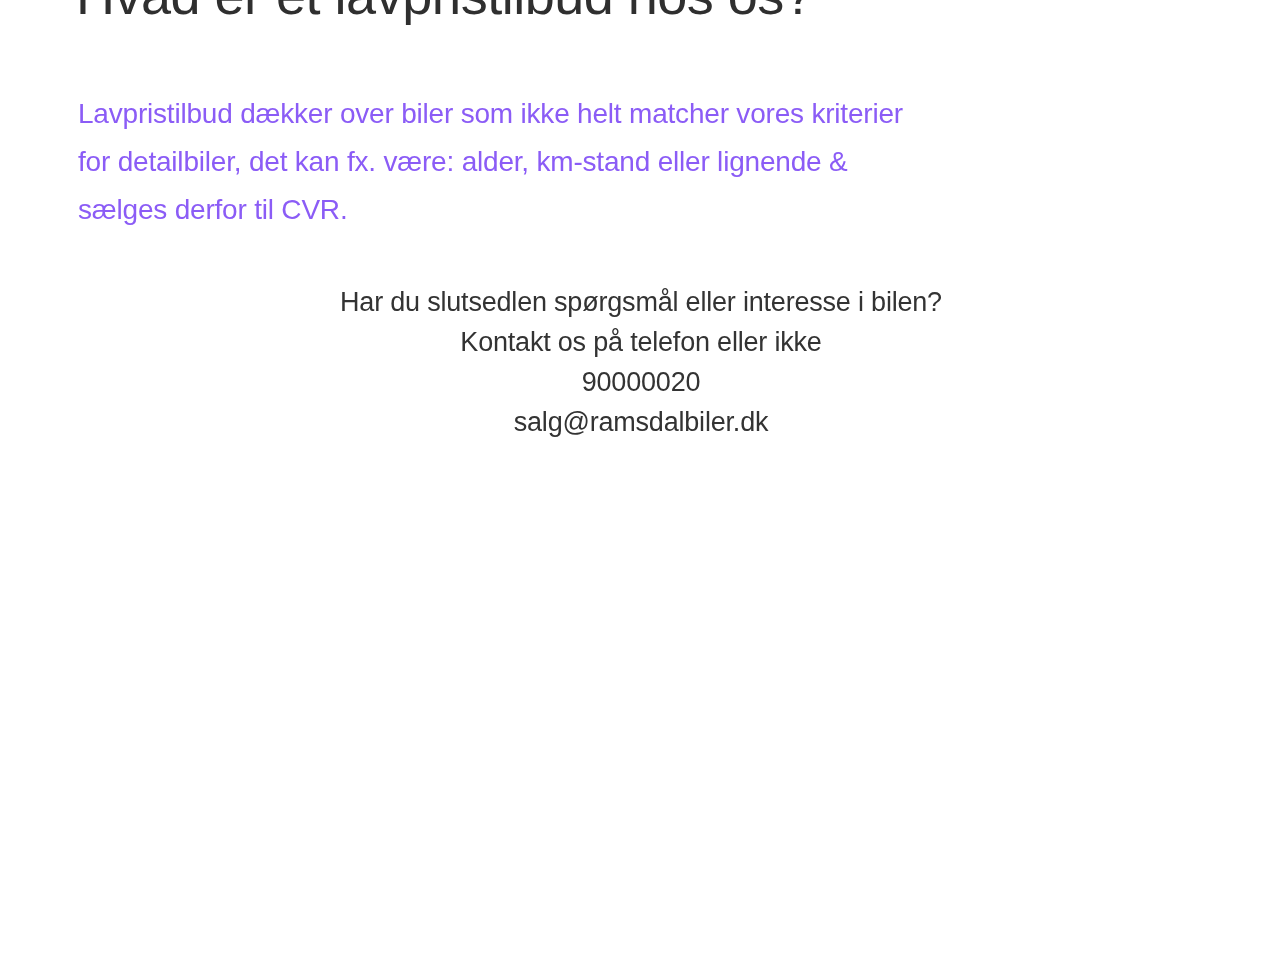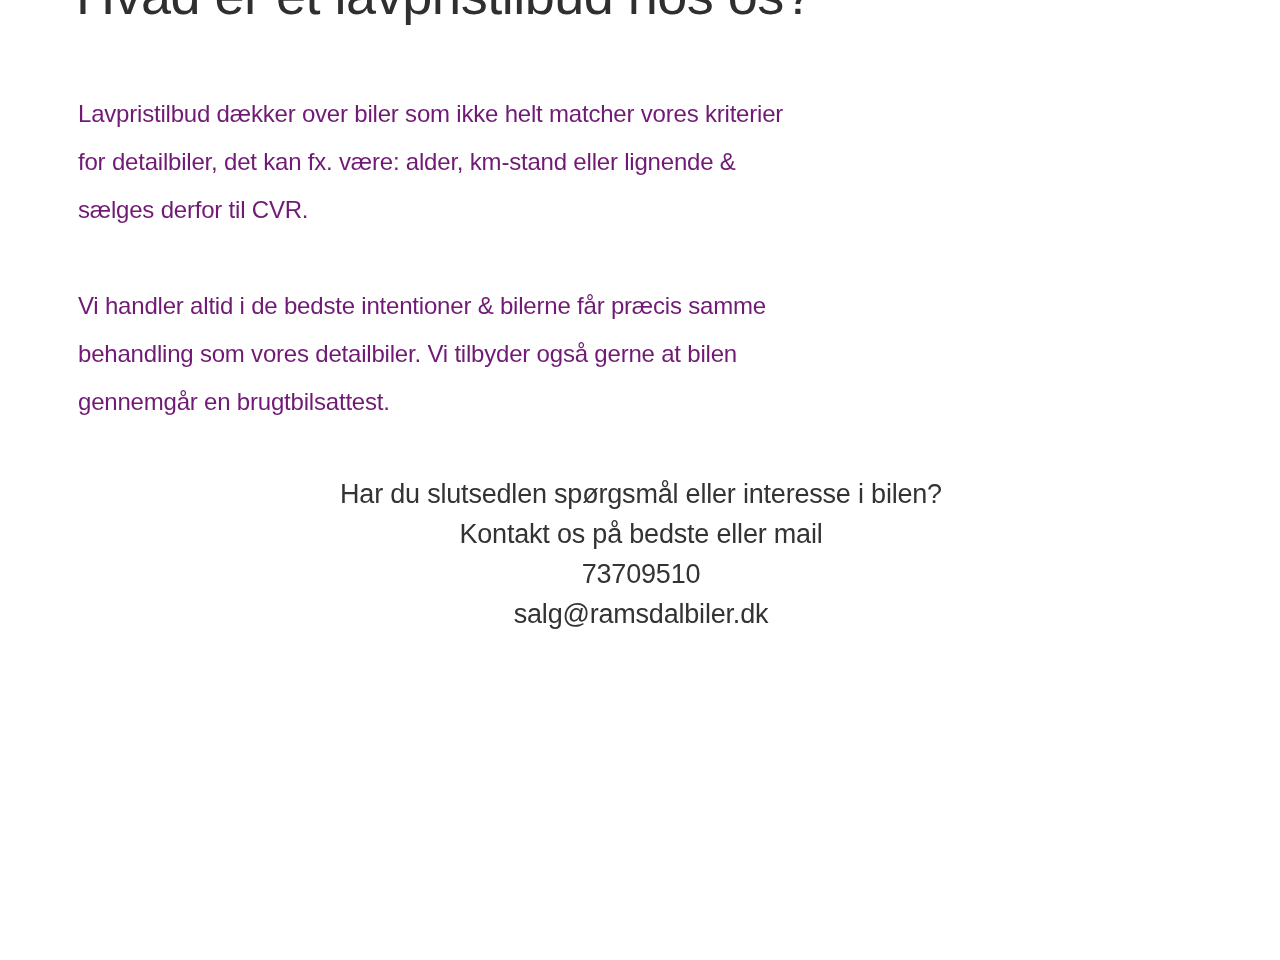--- a/index.html
+++ b/index.html
@@ -33,25 +33,25 @@
     color: #2f2f2f;
   }
   .content {
     position: absolute;
     left: 78px;
     top: 90px;
     width: 1126px;
   }
   .body-paragraph {
     margin: 0 0 48px 0;
-    font-size: 24px;
+    font-size: 28px;
     line-height: 48px;
     letter-spacing: -0.2px;
     white-space: pre-line;
-    color: #701a75;
+    color: #8b5cf6;
   }
   .contact-block {
     margin-top: 0;
     text-align: center;
     font-size: 27px;
     line-height: 40px;
     letter-spacing: -0.2px;
     color: #333333;
   }
   .contact-line {
@@ -65,27 +65,24 @@
 
   <h1 class="heading">Hvad er et lavpristilbud hos os?</h1>
 
   <div class="content">
 
     <p class="body-paragraph">Lavpristilbud dækker over biler som ikke helt matcher vores kriterier
 for detailbiler, det kan fx. være: alder, km-stand eller lignende &amp;
 sælges derfor til CVR.</p>
 
 
-    <p class="body-paragraph">Vi handler altid i de bedste intentioner &amp; bilerne får præcis samme
-behandling som vores detailbiler. Vi tilbyder også gerne at bilen
-gennemgår en brugtbilsattest.</p>
 
 
     <div class="contact-block">
       <span class="contact-line">Har du slutsedlen spørgsmål eller interesse i bilen?</span>
-      <span class="contact-line">Kontakt os på bedste eller mail</span>
-      <span class="contact-line">73709510</span>
+      <span class="contact-line">Kontakt os på telefon eller ikke</span>
+      <span class="contact-line">90000020</span>
       <span class="contact-line">salg@ramsdalbiler.dk</span>
     </div>
 
   </div>
 
 </div>
 
 </body></html>

